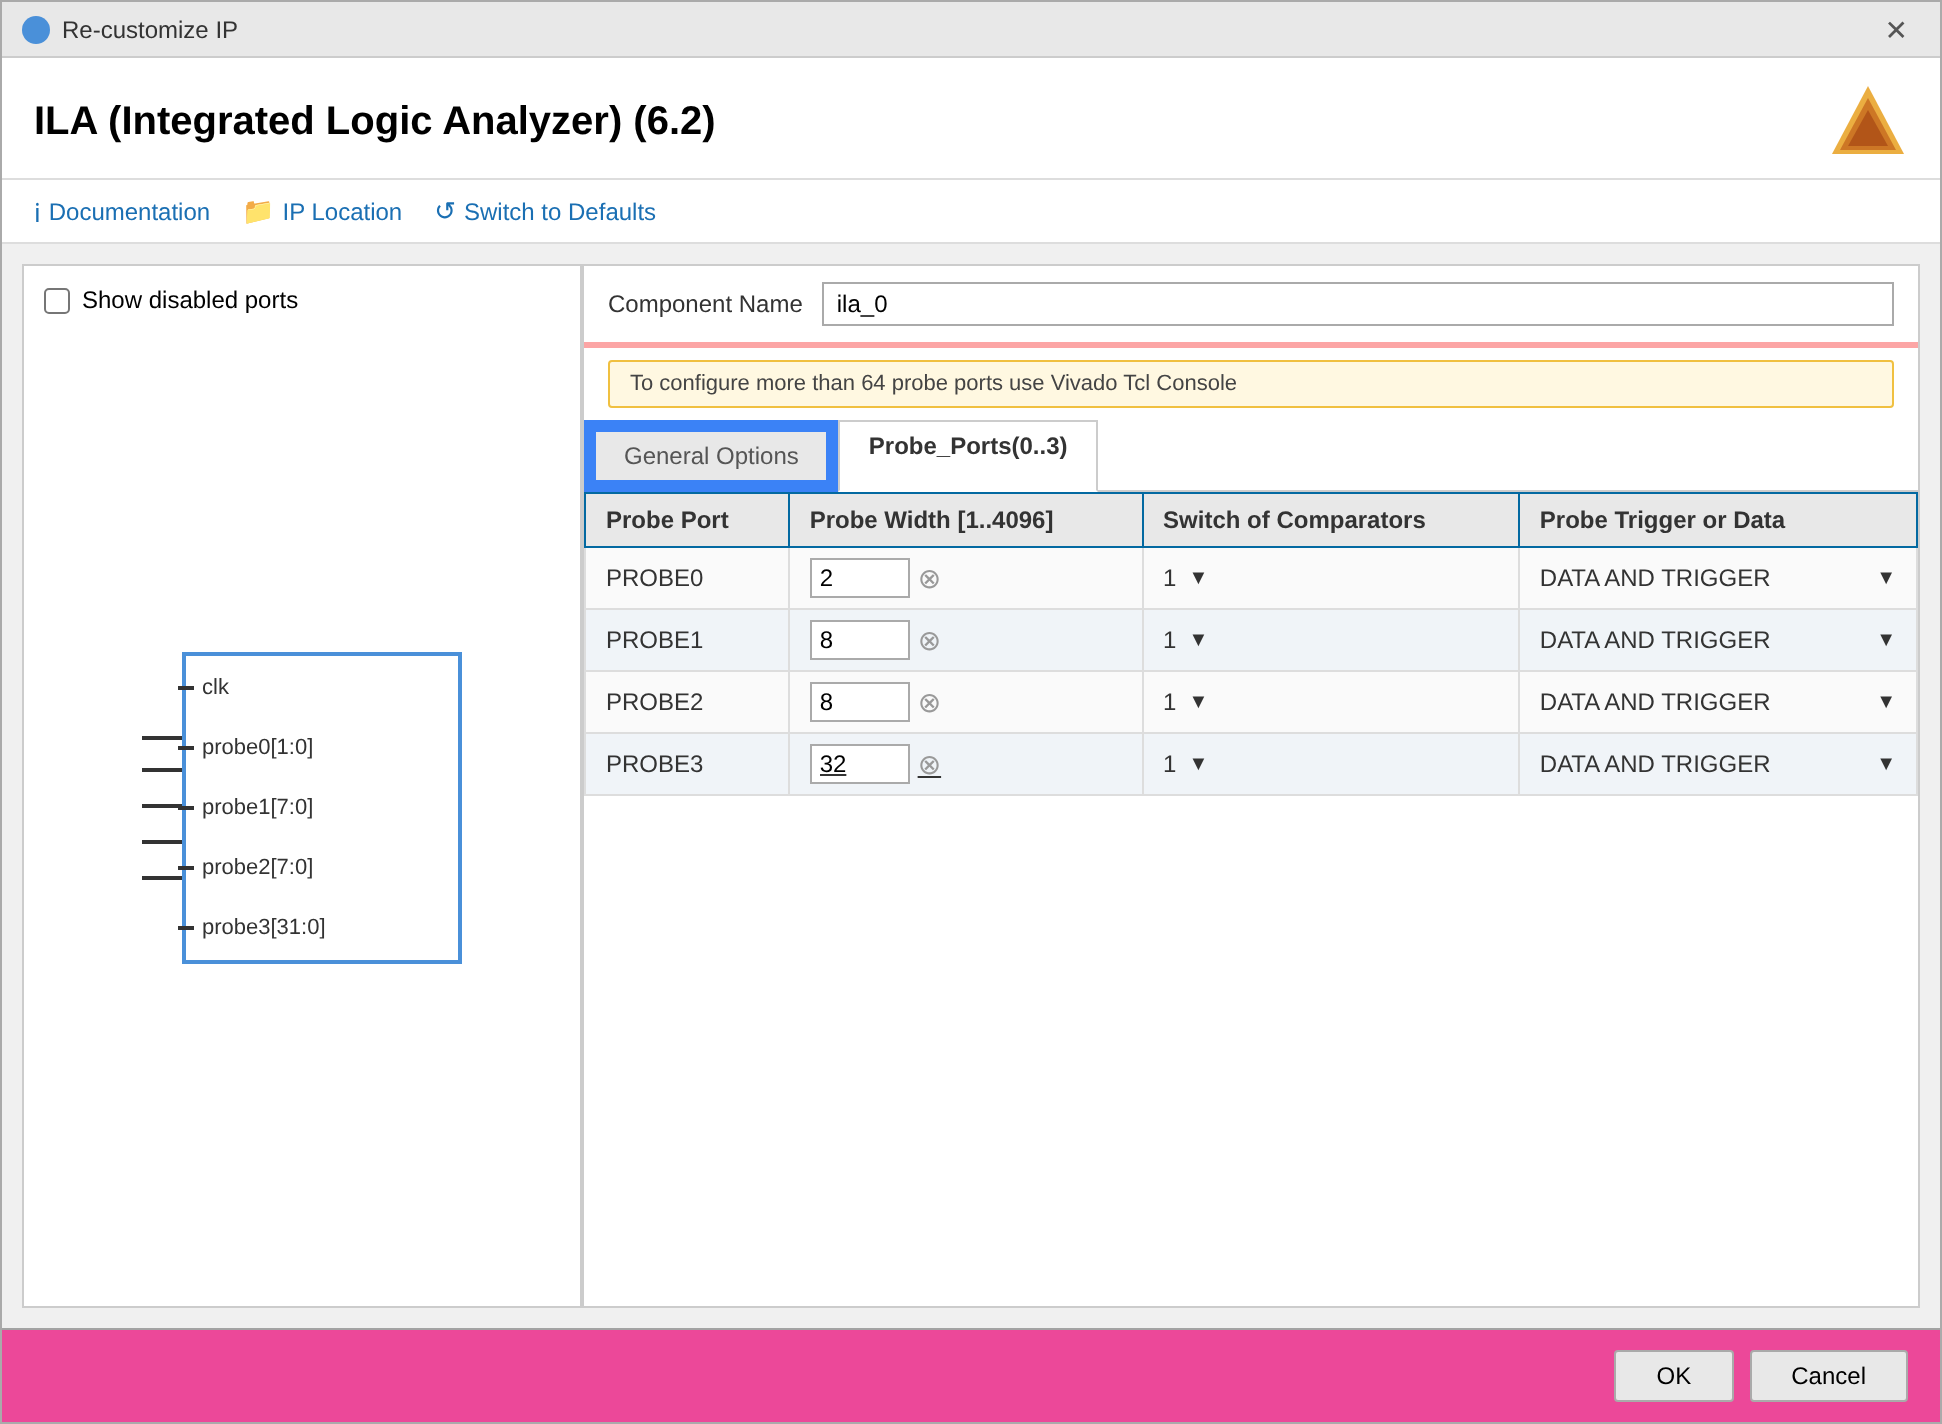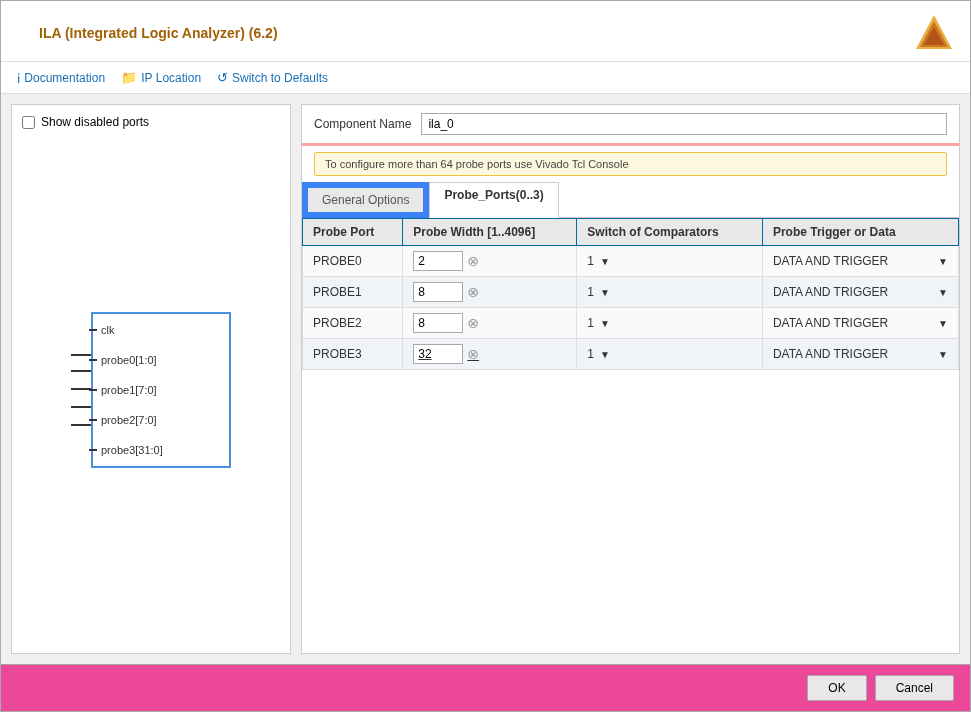--- a/index.html
+++ b/index.html
@@ -55,24 +55,23 @@
     }
     .header-area {
       background: #fff;
       padding: 12px 16px 8px 16px;
       border-bottom: 1px solid #ddd;
       display: flex;
       align-items: center;
       justify-content: space-between;
     }
     .app-title {
-      font-size: 14px;
+      font-size: 20px;
       font-weight: bold;
-      color: #a16207;
-      margin-left: 22px;
+      color: #000000;
     }
     .toolbar {
       background: #fff;
       border-bottom: 1px solid #ddd;
       padding: 4px 16px;
       display: flex;
       align-items: center;
       gap: 16px;
       height: 32px;
     }
@@ -85,21 +84,20 @@
       font-size: 12px;
     }
     .toolbar-icon {
       font-size: 13px;
     }
     .main-content {
       flex: 1;
       display: flex;
       background: #f0f0f0;
       padding: 10px;
-      gap: 10px;
       overflow: hidden;
     }
     .left-panel {
       width: 280px;
       background: #fff;
       border: 1px solid #ccc;
       padding: 10px;
       display: flex;
       flex-direction: column;
       gap: 8px;
@@ -268,20 +266,27 @@
     .vivado-logo svg {
       width: 40px;
       height: 40px;
     }
   </style>
 </head>
 <body>
 
 <div class="dialog">
 
+  <div class="title-bar">
+    <div class="title-bar-text">
+      <span class="title-bar-icon"></span>
+      <span>Re-customize IP</span>
+    </div>
+    <button class="close-btn">✕</button>
+  </div>
 
   <div class="header-area">
     <span class="app-title">ILA (Integrated Logic Analyzer) (6.2)</span>
     <div class="vivado-logo">
       <svg viewBox="0 0 40 40" xmlns="http://www.w3.org/2000/svg">
         <polygon points="20,2 38,36 2,36" fill="#e8a020" opacity="0.85"></polygon>
         <polygon points="20,8 34,34 6,34" fill="#c0601a" opacity="0.7"></polygon>
         <polygon points="20,14 30,32 10,32" fill="#a04010" opacity="0.6"></polygon>
       </svg>
     </div>

